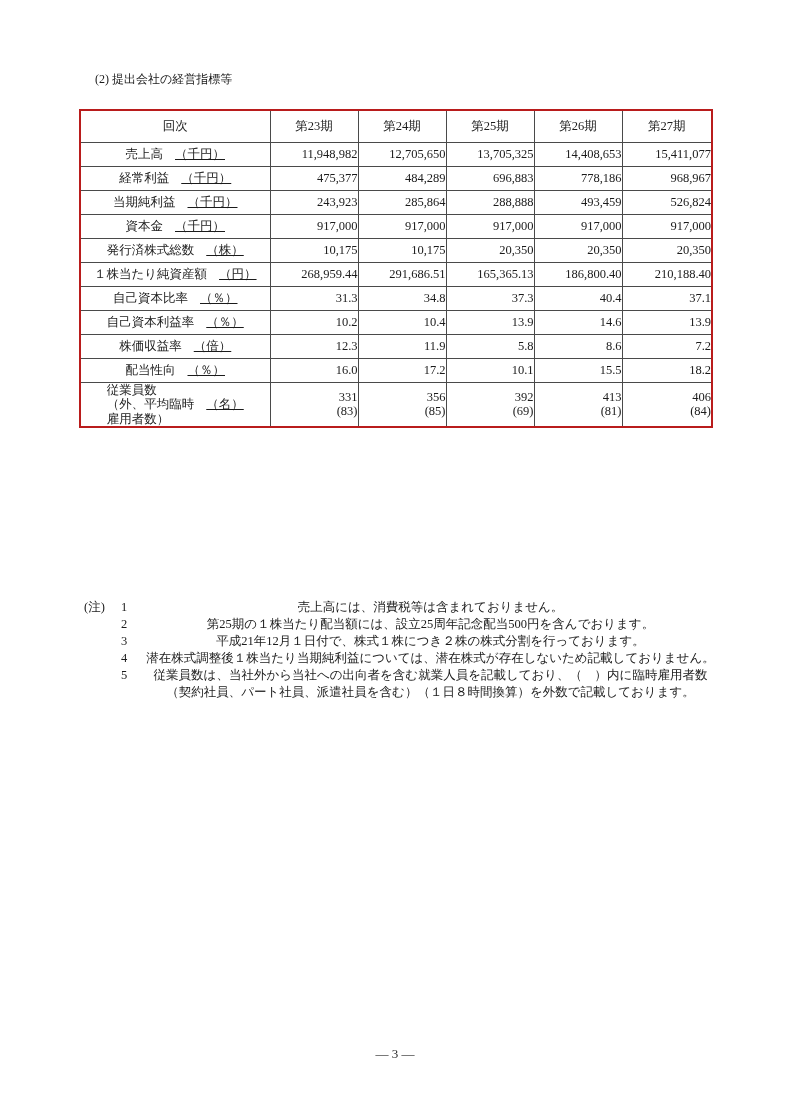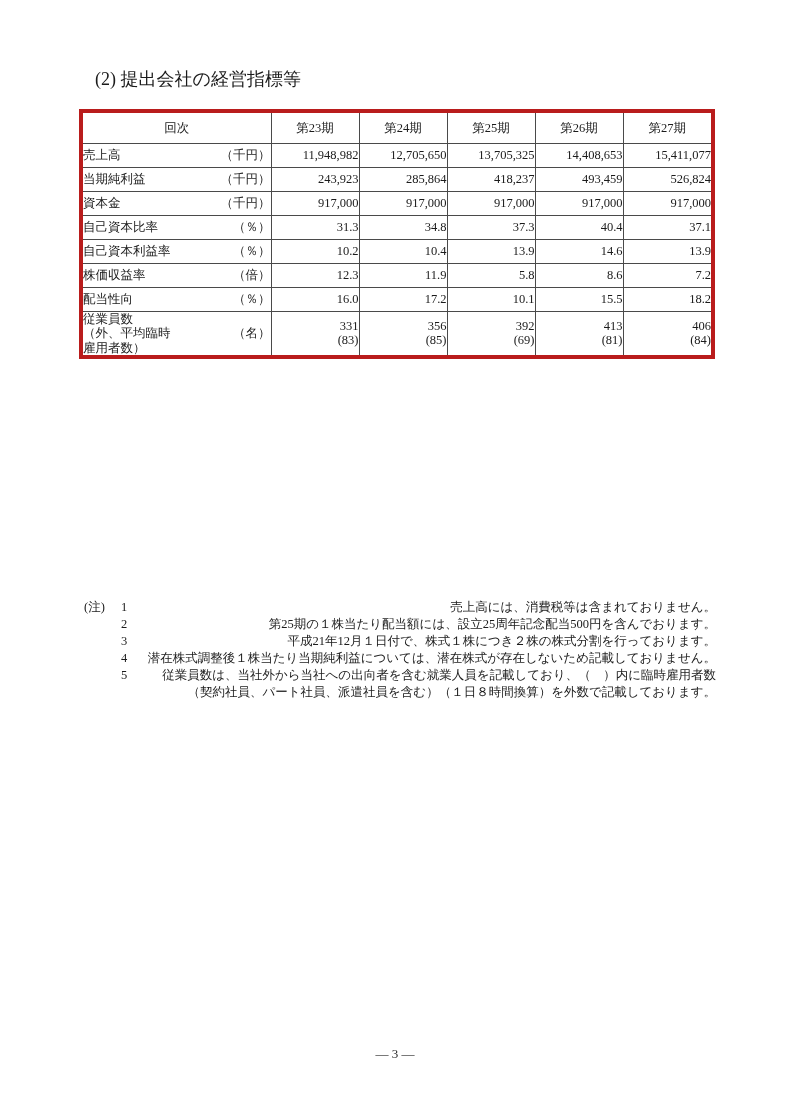--- a/index.html
+++ b/index.html
@@ -10,55 +10,55 @@
     background: #ffffff;
     position: relative;
     font-family: "Liberation Serif", "DejaVu Serif", serif;
     color: #1b1b1b;
     overflow: hidden;
   }
   .section-title {
     position: absolute;
     left: 95px;
     top: 71px;
-    font-size: 18px;
+    font-size: 12px;
     line-height: 16px;
     white-space: nowrap;
   }
   .fin-table {
     position: absolute;
     left: 79px;
     top: 109px;
     width: 632px;
     border-collapse: collapse;
     table-layout: fixed;
-    border: 4px solid #b91c1c;
+    border: 2px solid #b91c1c;
     font-size: 12.5px;
   }
   .fin-table th, .fin-table td {
     border: 1px solid #4a4a4a;
     font-weight: normal;
     line-height: 14.5px;
     padding: 0;
     vertical-align: middle;
   }
   .fin-table thead th {
     height: 32px;
     text-align: center;
     padding: 2px 4px;
   }
   .lbl-cell { padding: 4px 7px; }
   .lbl-flex {
     display: flex;
-    justify-content: space-between;
+    justify-content: center;
     align-items: center;
     gap: 12px;
   }
   .lbl { white-space: pre-line; text-align: left; }
-  .unit { white-space: nowrap; }
+  .unit { white-space: nowrap; text-decoration: underline; }
   .val-cell {
     text-align: right;
     padding: 4px 8px;
     white-space: pre-line;
     height: 24px;
   }
   .notes {
     position: absolute;
     left: 84px;
     top: 599px;
@@ -66,21 +66,21 @@
     font-size: 12.5px;
     line-height: 16.5px;
   }
   .note-row {
     display: grid;
     grid-template-columns: 37px 24px 1fr;
     margin-bottom: 0.5px;
   }
   .note-prefix { white-space: nowrap; }
   .note-num { white-space: nowrap; }
-  .note-text { text-align: right; }
+  .note-text { text-align: center; }
   .page-footer {
     position: absolute;
     left: 0;
     right: 0;
     top: 1046px;
     text-align: center;
     font-size: 13px;
     color: #2a2a2a;
   }
 </style>
@@ -120,42 +120,81 @@
       </td>
       <td class="val-cell">11,948,982</td>
       <td class="val-cell">12,705,650</td>
       <td class="val-cell">13,705,325</td>
       <td class="val-cell">14,408,653</td>
       <td class="val-cell">15,411,077</td>
     </tr>
         <tr>
       <td class="lbl-cell">
         <div class="lbl-flex">
+          <span class="lbl">経常利益</span>
+          <span class="unit">（千円）</span>
+        </div>
+      </td>
+      <td class="val-cell">475,377</td>
+      <td class="val-cell">484,289</td>
+      <td class="val-cell">696,883</td>
+      <td class="val-cell">778,186</td>
+      <td class="val-cell">968,967</td>
+    </tr>
+        <tr>
+      <td class="lbl-cell">
+        <div class="lbl-flex">
           <span class="lbl">当期純利益</span>
           <span class="unit">（千円）</span>
         </div>
       </td>
       <td class="val-cell">243,923</td>
       <td class="val-cell">285,864</td>
-      <td class="val-cell">418,237</td>
+      <td class="val-cell">288,888</td>
       <td class="val-cell">493,459</td>
       <td class="val-cell">526,824</td>
     </tr>
         <tr>
       <td class="lbl-cell">
         <div class="lbl-flex">
           <span class="lbl">資本金</span>
           <span class="unit">（千円）</span>
         </div>
       </td>
       <td class="val-cell">917,000</td>
       <td class="val-cell">917,000</td>
       <td class="val-cell">917,000</td>
       <td class="val-cell">917,000</td>
       <td class="val-cell">917,000</td>
+    </tr>
+        <tr>
+      <td class="lbl-cell">
+        <div class="lbl-flex">
+          <span class="lbl">発行済株式総数</span>
+          <span class="unit">（株）</span>
+        </div>
+      </td>
+      <td class="val-cell">10,175</td>
+      <td class="val-cell">10,175</td>
+      <td class="val-cell">20,350</td>
+      <td class="val-cell">20,350</td>
+      <td class="val-cell">20,350</td>
+    </tr>
+        <tr>
+      <td class="lbl-cell">
+        <div class="lbl-flex">
+          <span class="lbl">１株当たり純資産額</span>
+          <span class="unit">（円）</span>
+        </div>
+      </td>
+      <td class="val-cell">268,959.44</td>
+      <td class="val-cell">291,686.51</td>
+      <td class="val-cell">165,365.13</td>
+      <td class="val-cell">186,800.40</td>
+      <td class="val-cell">210,188.40</td>
     </tr>
         <tr>
       <td class="lbl-cell">
         <div class="lbl-flex">
           <span class="lbl">自己資本比率</span>
           <span class="unit">（％）</span>
         </div>
       </td>
       <td class="val-cell">31.3</td>
       <td class="val-cell">34.8</td>

